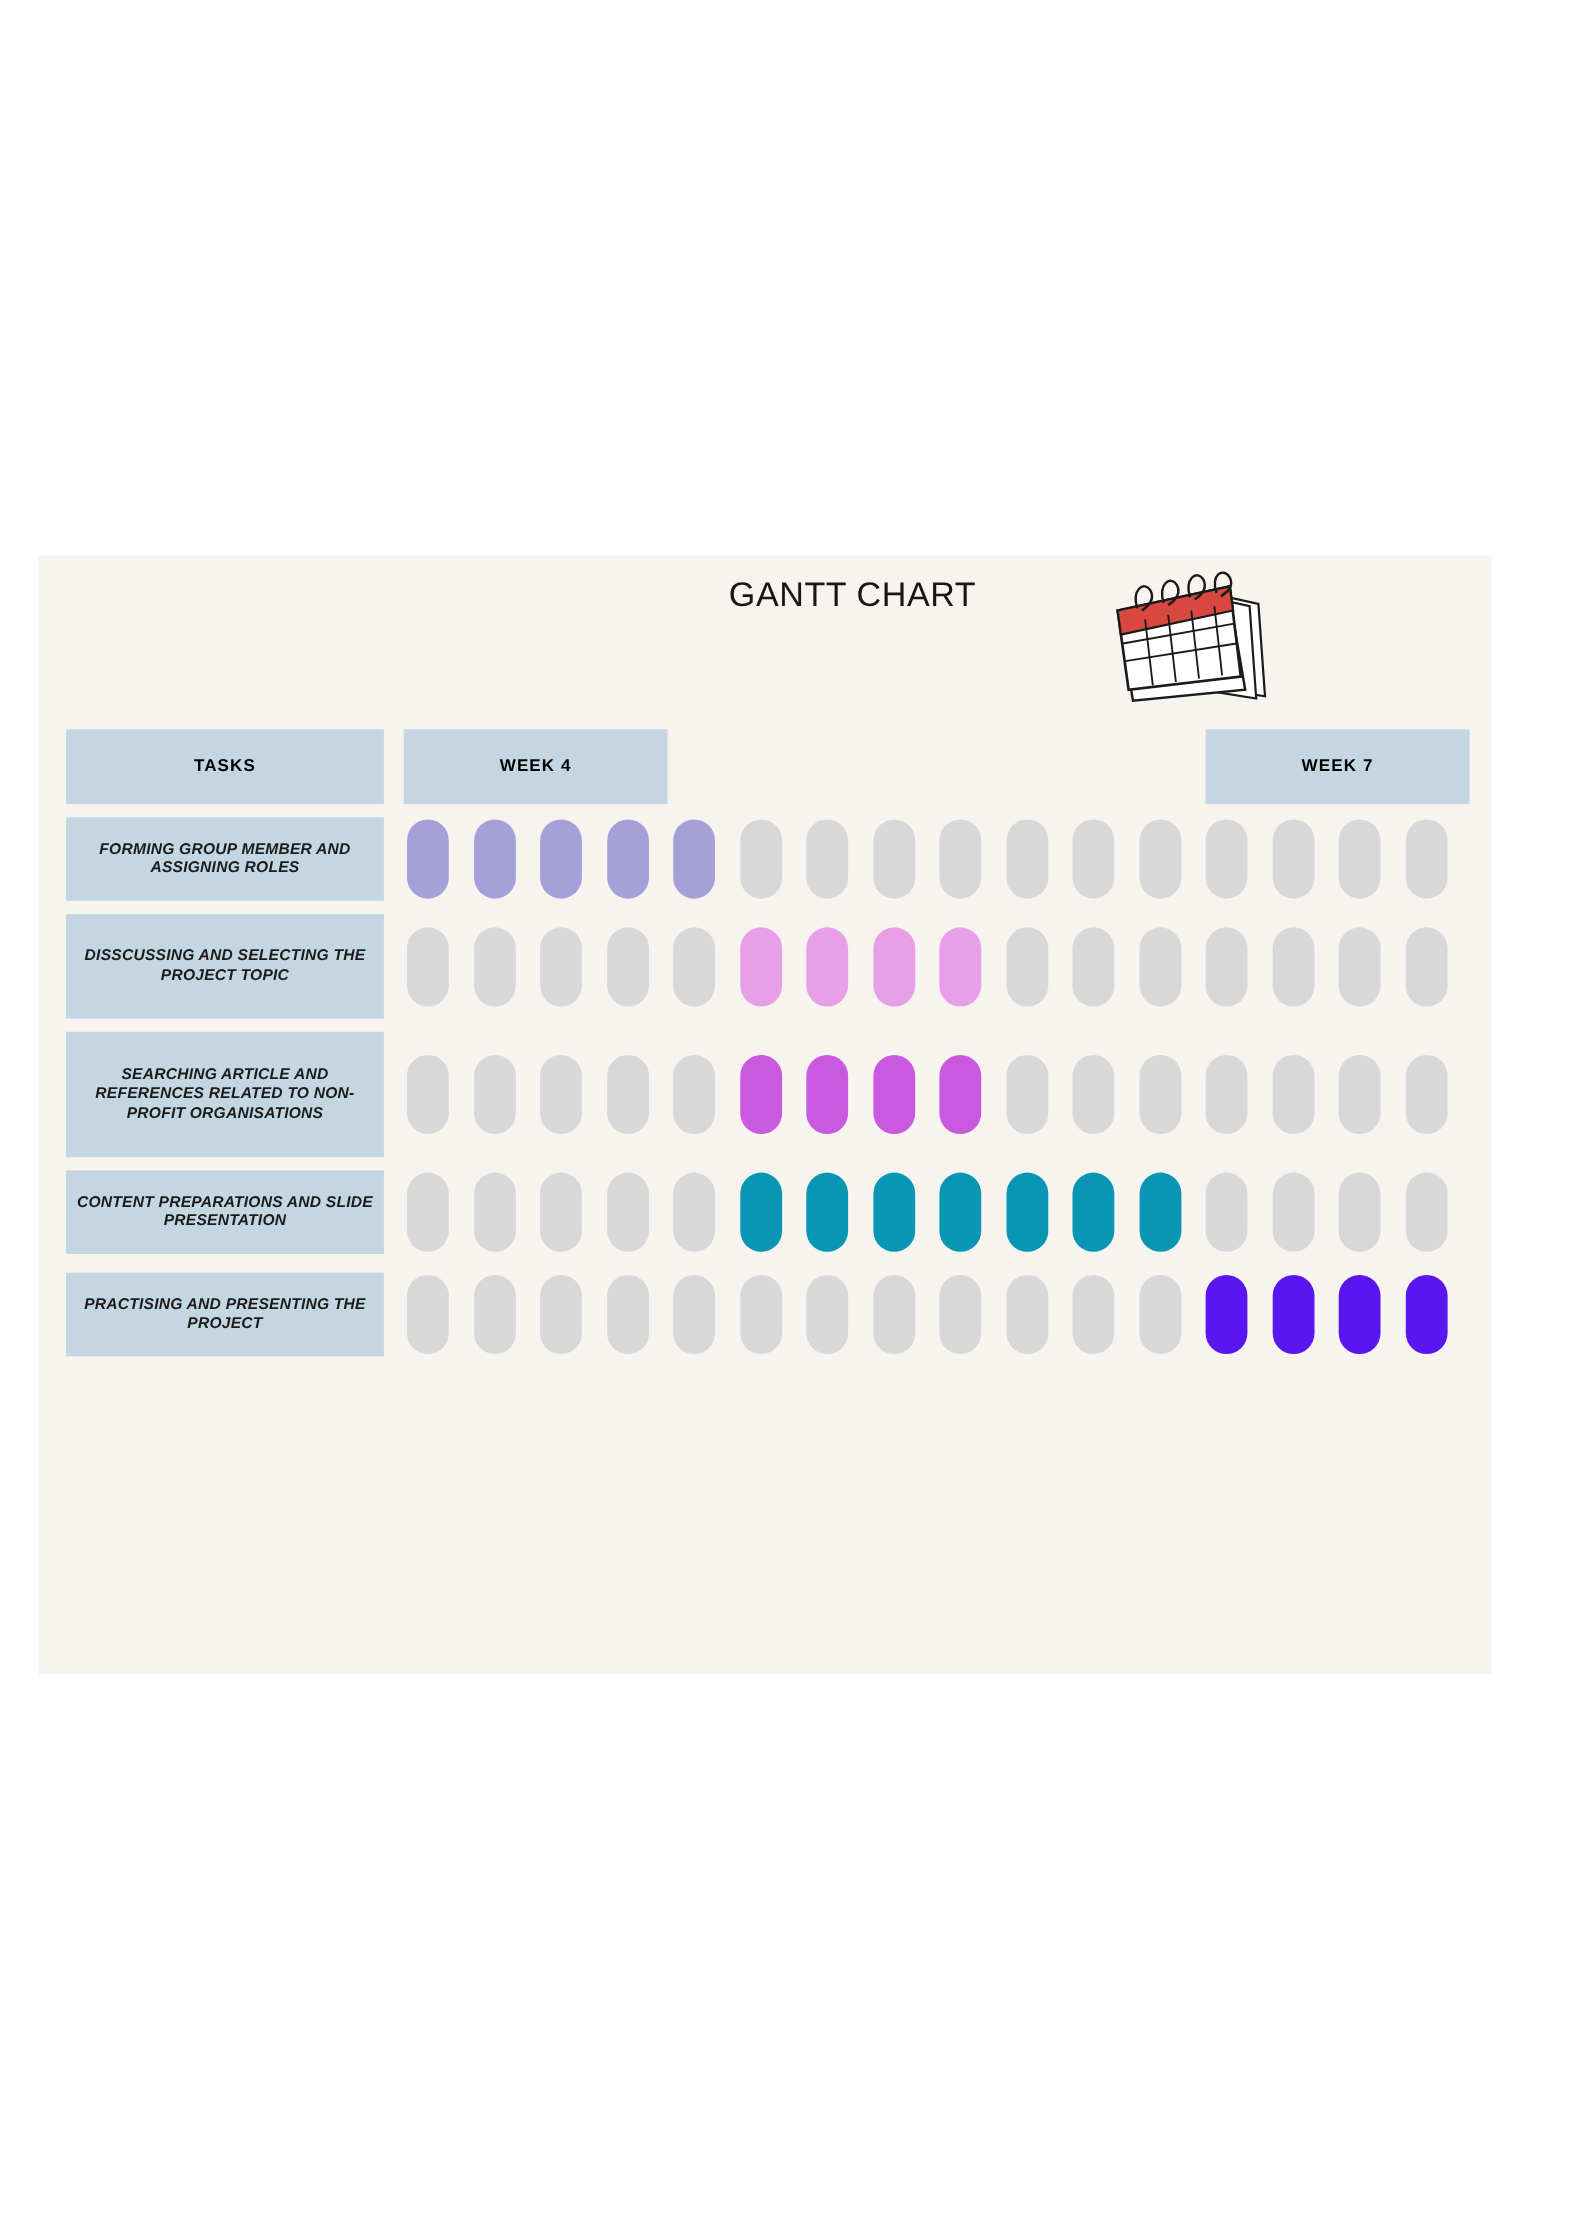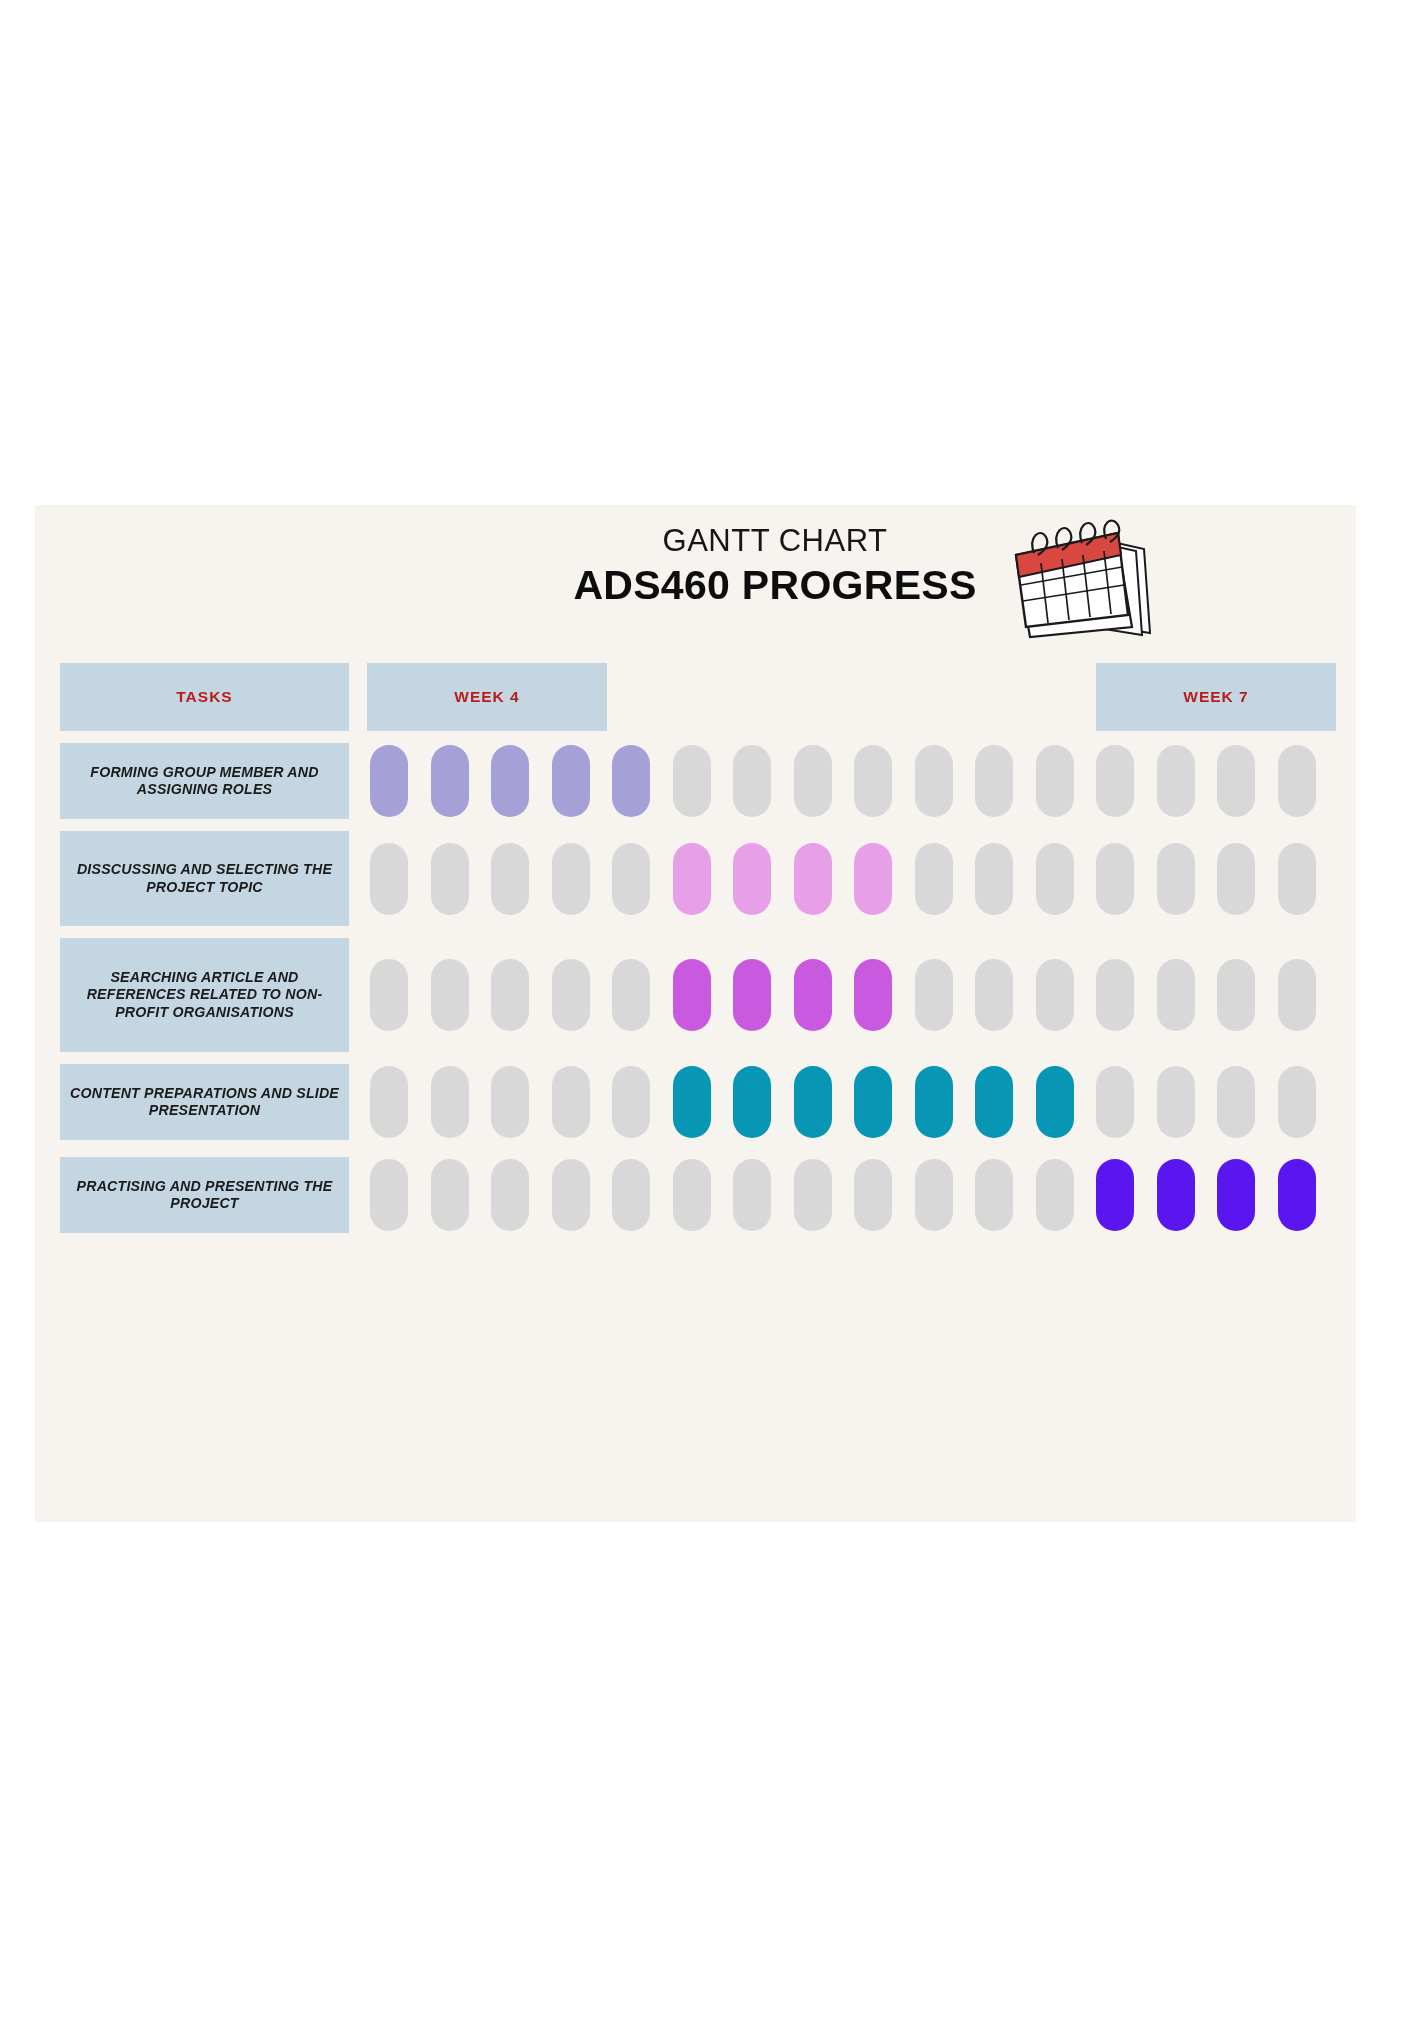--- a/index.html
+++ b/index.html
@@ -75,21 +75,21 @@
     position: absolute;
     top: 0;
     height: 68px;
     background: #c5d6e3;
     display: flex;
     align-items: center;
     justify-content: center;
     font-size: 15.5px;
     font-weight: 700;
     letter-spacing: 1px;
-    color: #b91c1c;
+    color: #000000;
   }
   .hdr-tasks { left: 0; width: 289px; }
   .hdr-week  { width: 240px; }
 
   
   .row {
     position: absolute;
     left: 25px;
     width: 1275px;
     font-style: italic;
@@ -126,21 +126,20 @@
   }
 </style>
 </head>
 <body>
 
 <div id="canvas">
 
   <div class="title-block">
     <div class="title-text">
       <div class="title-sub">GANTT CHART</div>
-      <div class="title-main">ADS460 PROGRESS</div>
     </div>
     <div class="calendar-icon">
       <svg viewBox="0 0 155 135" width="155" height="135" xmlns="http://www.w3.org/2000/svg">
 
         <path d="M108 26 L144 34 L150 118 L112 112 Z" fill="#ffffff" stroke="#1a1a1a" stroke-width="2"></path>
         <path d="M100 28 L136 36 L142 120 L104 114 Z" fill="#ffffff" stroke="#1a1a1a" stroke-width="2"></path>
 
         <path d="M18 52 L118 30 L132 112 L30 122 Z" fill="#ffffff" stroke="#1a1a1a" stroke-width="2.2"></path>
 
         <path d="M16 40 L118 18 L128 100 L26 112 Z" fill="#ffffff" stroke="#1a1a1a" stroke-width="2.4"></path>

